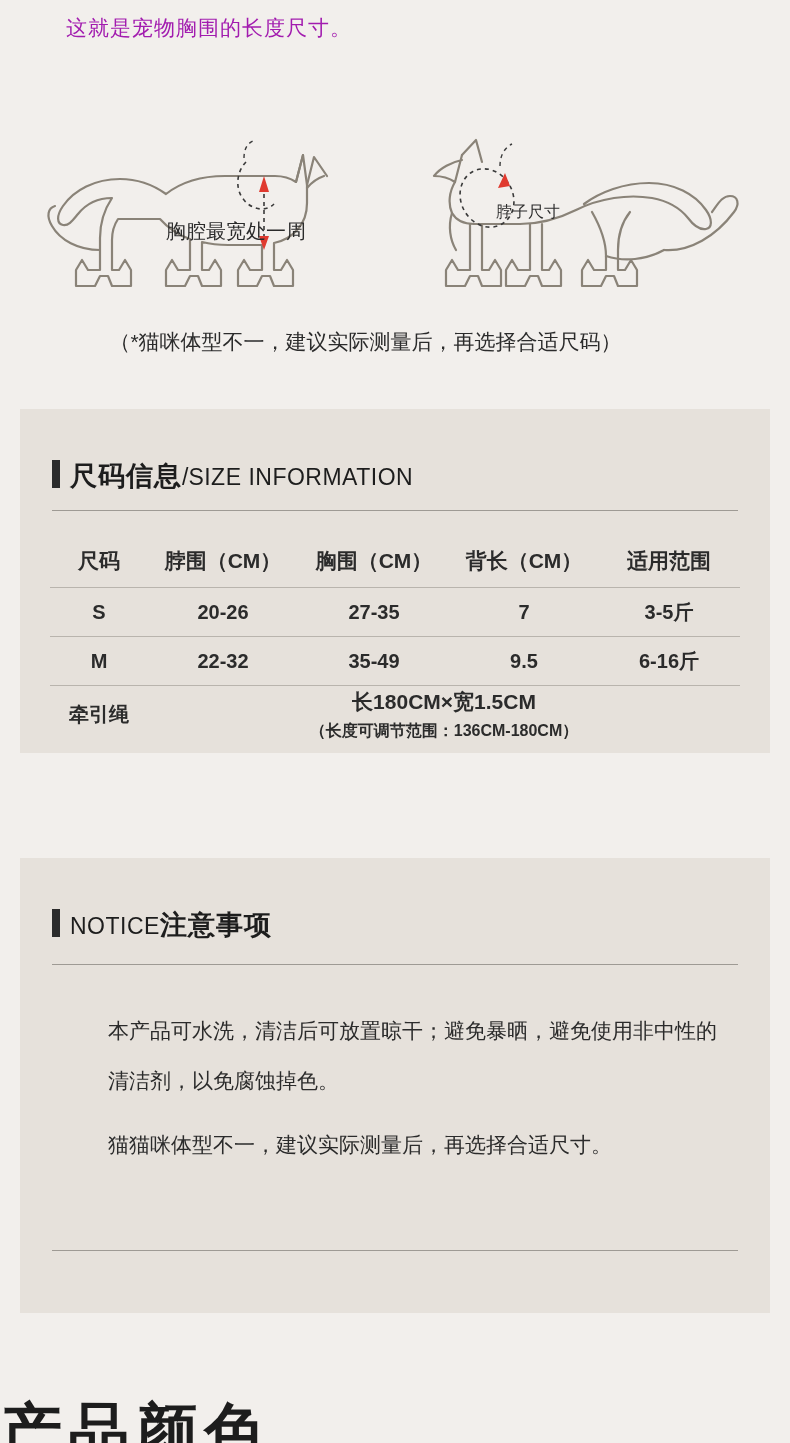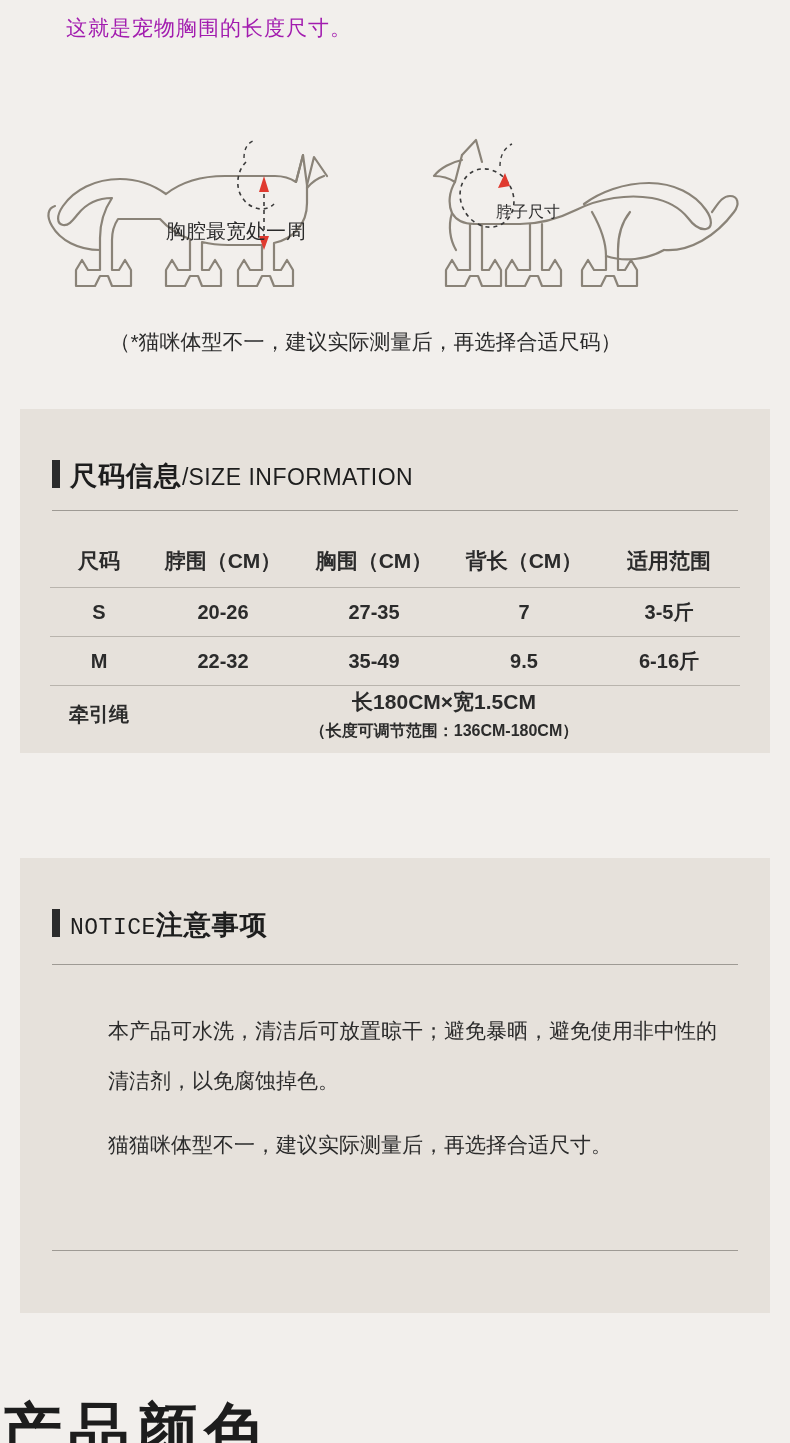--- a/index.html
+++ b/index.html
@@ -88,21 +88,21 @@
     height: 455px;
   }
 
   .card-title {
     position: absolute;
     left: 32px;
     display: flex;
     align-items: baseline;
   }
   .card-size .card-title { top: 48px; }
-  .card-notice .card-title { top: 48px; font-family: Liberation Mono, monospace; }
+  .card-notice .card-title { top: 48px; }
 
   .title-bar {
     display: inline-block;
     width: 8px;
     height: 28px;
     background: #2b2b2b;
     margin-right: 10px;
     position: relative;
     top: 3px;
   }

